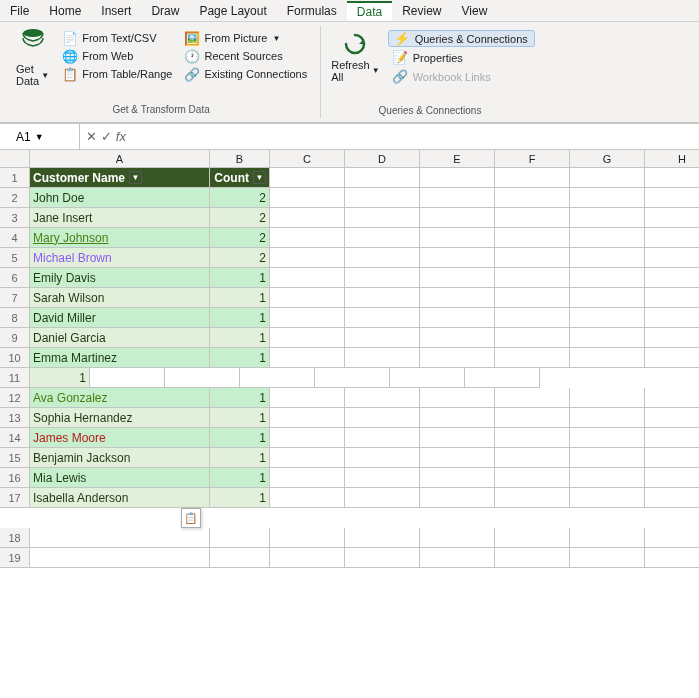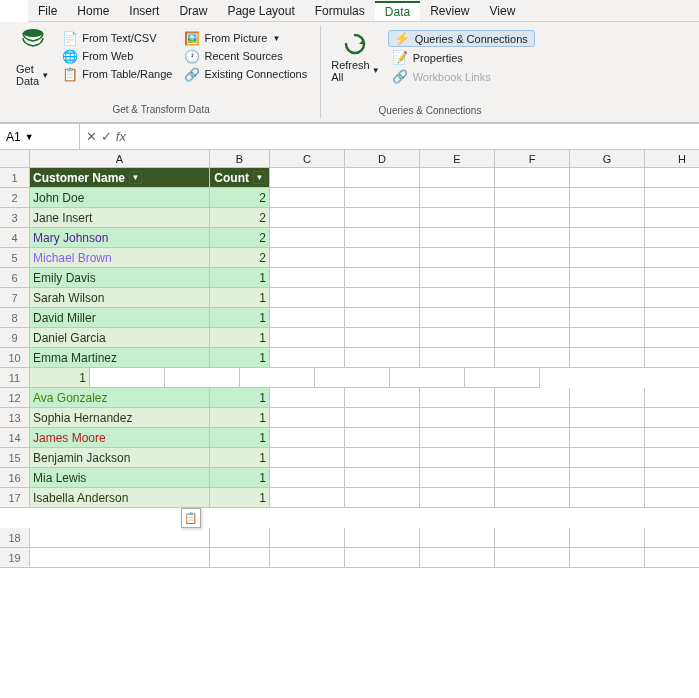--- a/index.html
+++ b/index.html
@@ -5,21 +5,20 @@
     * { margin: 0; padding: 0; box-sizing: border-box; }
     body { font-family: 'Segoe UI', Arial, sans-serif; font-size: 12px; background: #fff; width: 699px; height: 698px; overflow: hidden; }
 
     
     .menu-bar {
       display: flex;
       background: #f3f2f1;
       border-bottom: 1px solid #d0d0d0;
       height: 22px;
       align-items: center;
-      margin-left: 28px;
     }
     .menu-item {
       padding: 2px 10px;
       font-size: 12px;
       cursor: pointer;
       color: #222;
     }
     .menu-item.active {
       background: white;
       color: #1f6b2e;
@@ -102,21 +101,21 @@
       border-bottom: 1px solid #c5c5c5;
       background: white;
       gap: 0;
     }
     .cell-ref-box {
       width: 80px;
       border-right: 1px solid #c5c5c5;
       height: 100%;
       display: flex;
       align-items: center;
-      padding: 0 6px;
+      padding: 0 16px;
       font-size: 12px;
     }
     .formula-controls {
       display: flex;
       align-items: center;
       gap: 4px;
       padding: 0 6px;
       color: #666;
       font-size: 13px;
     }
@@ -417,21 +416,21 @@
     <div class="cell col-b data-row-even" style="color:#1f3a13;">2</div>
     <div class="cell col-c"></div>
     <div class="cell col-d"></div>
     <div class="cell col-e"></div>
     <div class="cell col-f"></div>
     <div class="cell col-g"></div>
     <div class="cell col-h"></div>
   </div>
       <div class="sheet-row">
     <div class="row-num">4</div>
-    <div class="cell col-a data-row-odd" style="color:#4c1d95;font-weight:500;">Mary Johnson</div>
+    <div class="cell col-a data-row-odd" style="color:#4d7c0f;font-weight:500;text-decoration:underline;">Mary Johnson</div>
     <div class="cell col-b data-row-odd" style="color:#1f3a13;">2</div>
     <div class="cell col-c"></div>
     <div class="cell col-d"></div>
     <div class="cell col-e"></div>
     <div class="cell col-f"></div>
     <div class="cell col-g"></div>
     <div class="cell col-h"></div>
   </div>
       <div class="sheet-row">
     <div class="row-num">5</div>

